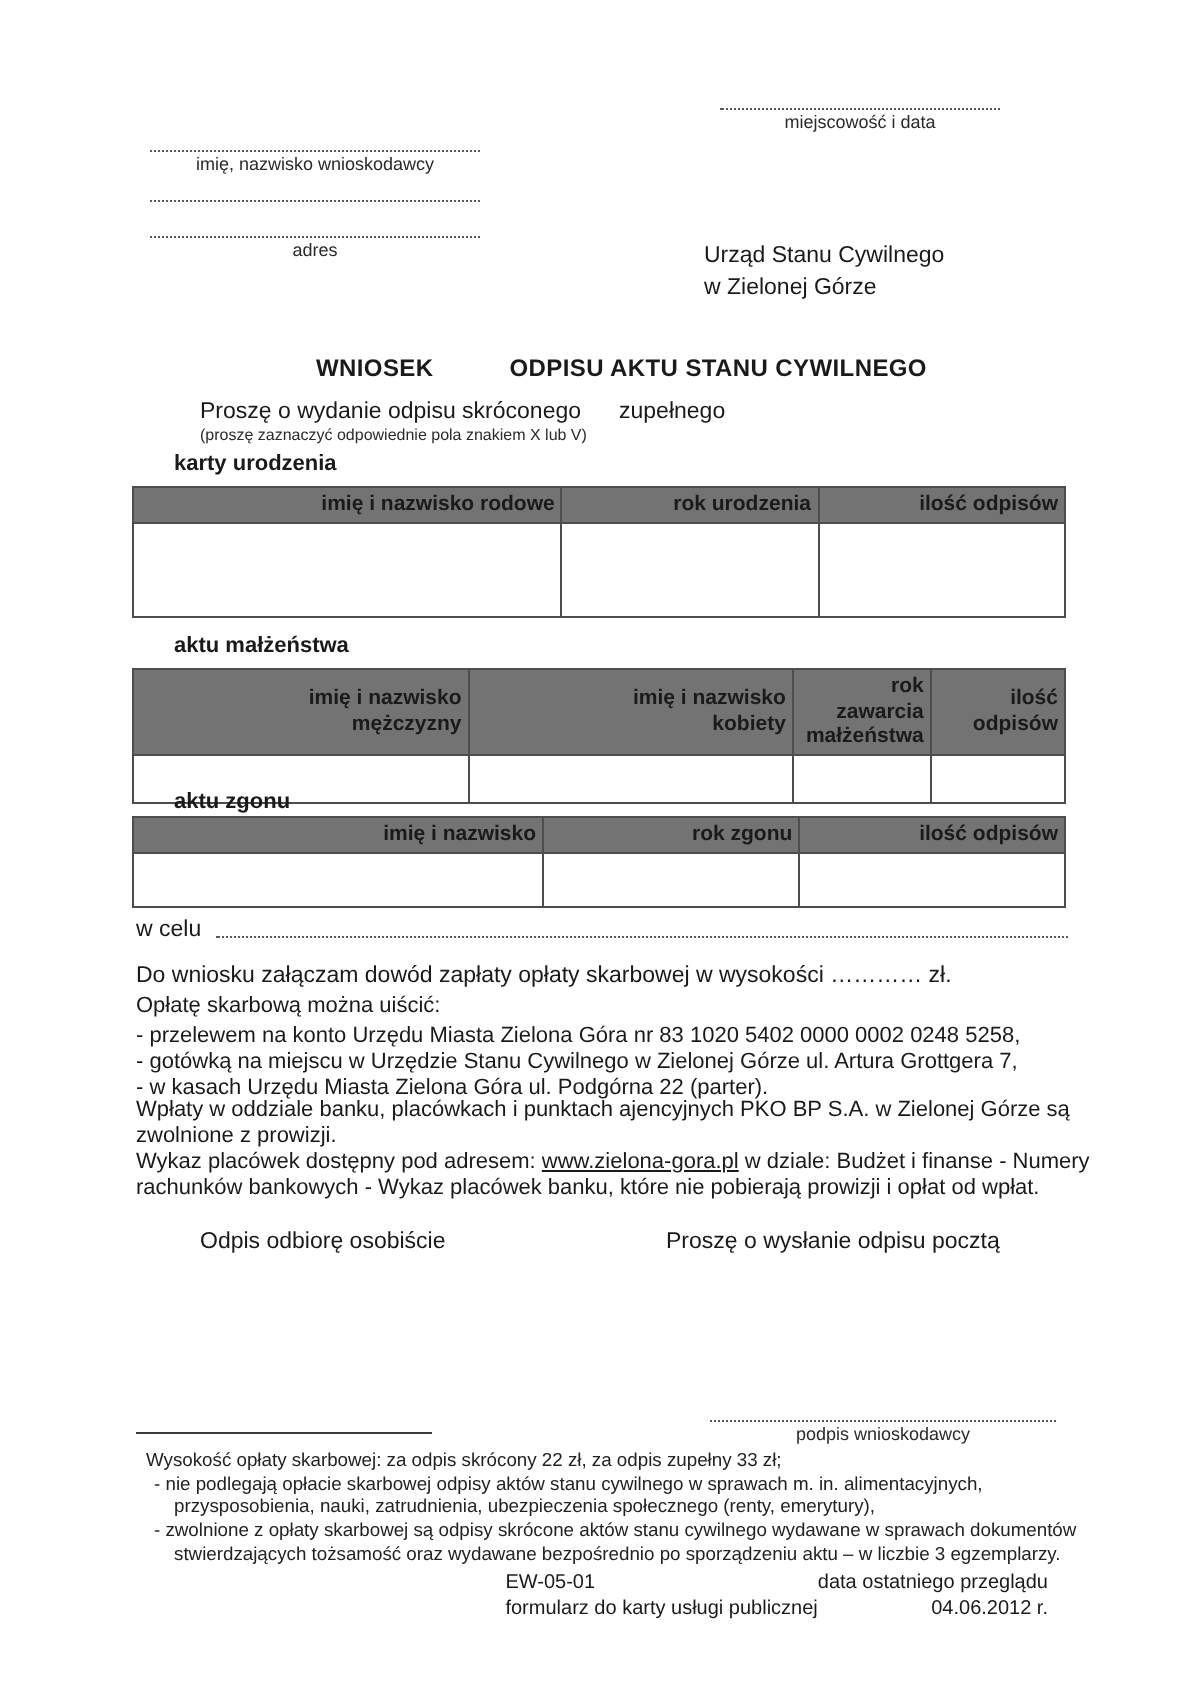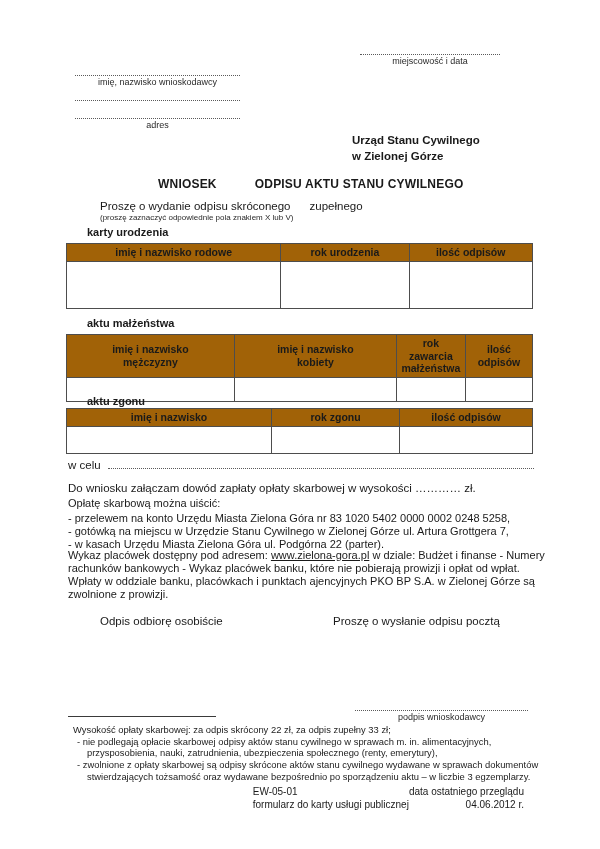--- a/index.html
+++ b/index.html
@@ -11,21 +11,21 @@
   }
   .abs { position:absolute; }
   .dline { height:5px; border-bottom:1.5px dotted #5a5a5a; }
   .sublabel { text-align:center; font-size:9px; color:#2a2a2a; padding-top:1px; }
 
   
   .place-date { top:50px; left:360px; width:140px; }
   .applicant  { top:71px; left:75px;  width:165px; }
   .applicant .gap1 { margin-top:9px; }
   .applicant .gap2 { margin-top:13px; }
-  .office { top:133px; left:352px; font-size:11.5px; font-weight:bold; line-height:1.35; }
+  .office { top:121px; left:352px; font-size:11.5px; font-weight:normal; line-height:1.35; }
 
   
   .title-row { top:177px; left:66px; width:467px; font-size:12px; font-weight:bold; letter-spacing:.2px; }
   .title-row .t1 { margin-left:92px; }
   .title-row .t2 { margin-left:38px; }
 
   
   .request { top:200px; left:100px; font-size:11.5px; }
   .request .opt2 { margin-left:19px; }
   .request .note { font-size:8px; color:#2a2a2a; margin-top:1px; }
@@ -36,21 +36,21 @@
   .sec-marriage { top:317px; left:87px; }
   .sec-death    { top:395px; left:87px; }
 
   table { border-collapse:collapse; table-layout:fixed; width:467px; }
   .tbl { left:66px; }
   .tbl-birth    { top:243px; }
   .tbl-marriage { top:334px; }
   .tbl-death    { top:408px; }
   th, td { border:1px solid #4d4d4d; }
   th {
-    background:#a16207; font-size:10.5px; font-weight:bold; text-align:center;
+    background:#737373; font-size:10.5px; font-weight:bold; text-align:right;
     vertical-align:middle; padding:2px 3px; white-space:pre-line; line-height:1.2;
   }
   .tbl-birth th, .tbl-death th { height:18px; }
   .tbl-marriage th { height:30px; }
   .tbl-birth    td { height:47px; }
   .tbl-marriage td { height:24px; }
   .tbl-death    td { height:27px; }
 
   
   .wcelu { top:459px; left:68px; width:467px; display:flex; align-items:flex-end; font-size:11.5px; }
@@ -194,22 +194,22 @@
   <div class="abs attach">Do wniosku załączam dowód zapłaty opłaty skarbowej w wysokości ………… zł.</div>
 
   <div class="abs fees">
     <div class="intro">Opłatę skarbową można uiścić:</div>
     <div>- przelewem na konto Urzędu Miasta Zielona Góra nr 83 1020 5402 0000 0002 0248 5258,</div>
     <div>- gotówką na miejscu w Urzędzie Stanu Cywilnego w Zielonej Górze ul. Artura Grottgera 7,</div>
     <div>- w kasach Urzędu Miasta Zielona Góra ul. Podgórna 22 (parter).</div>
   </div>
 
   <div class="abs deposits">
+    <p>Wpłaty w oddziale banku, placówkach i punktach ajencyjnych PKO BP S.A. w Zielonej Górze są zwolnione z prowizji.</p>
     <p><span>Wykaz placówek dostępny pod adresem: </span><span class="link">www.zielona-gora.pl</span><span> w dziale: Budżet i finanse - Numery rachunków bankowych - Wykaz placówek banku, które nie pobierają prowizji i opłat od wpłat.</span></p>
-    <p>Wpłaty w oddziale banku, placówkach i punktach ajencyjnych PKO BP S.A. w Zielonej Górze są zwolnione z prowizji.</p>
   </div>
 
   <div class="abs opt-pickup">Odpis odbiorę osobiście</div>
   <div class="abs opt-mail">Proszę o wysłanie odpisu pocztą</div>
 
   <div class="abs signature">
     <div class="dline"></div>
     <div class="sublabel">podpis wnioskodawcy</div>
   </div>
 

